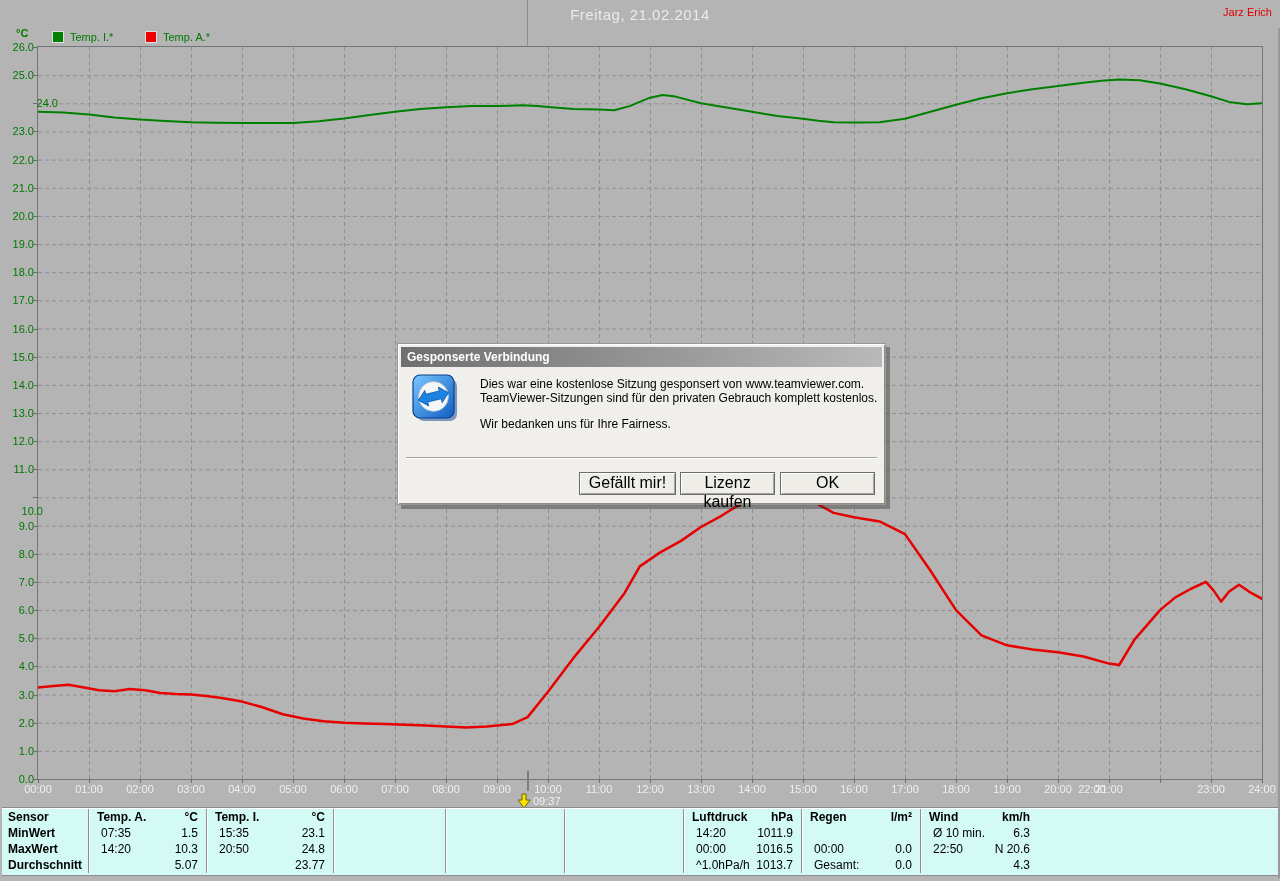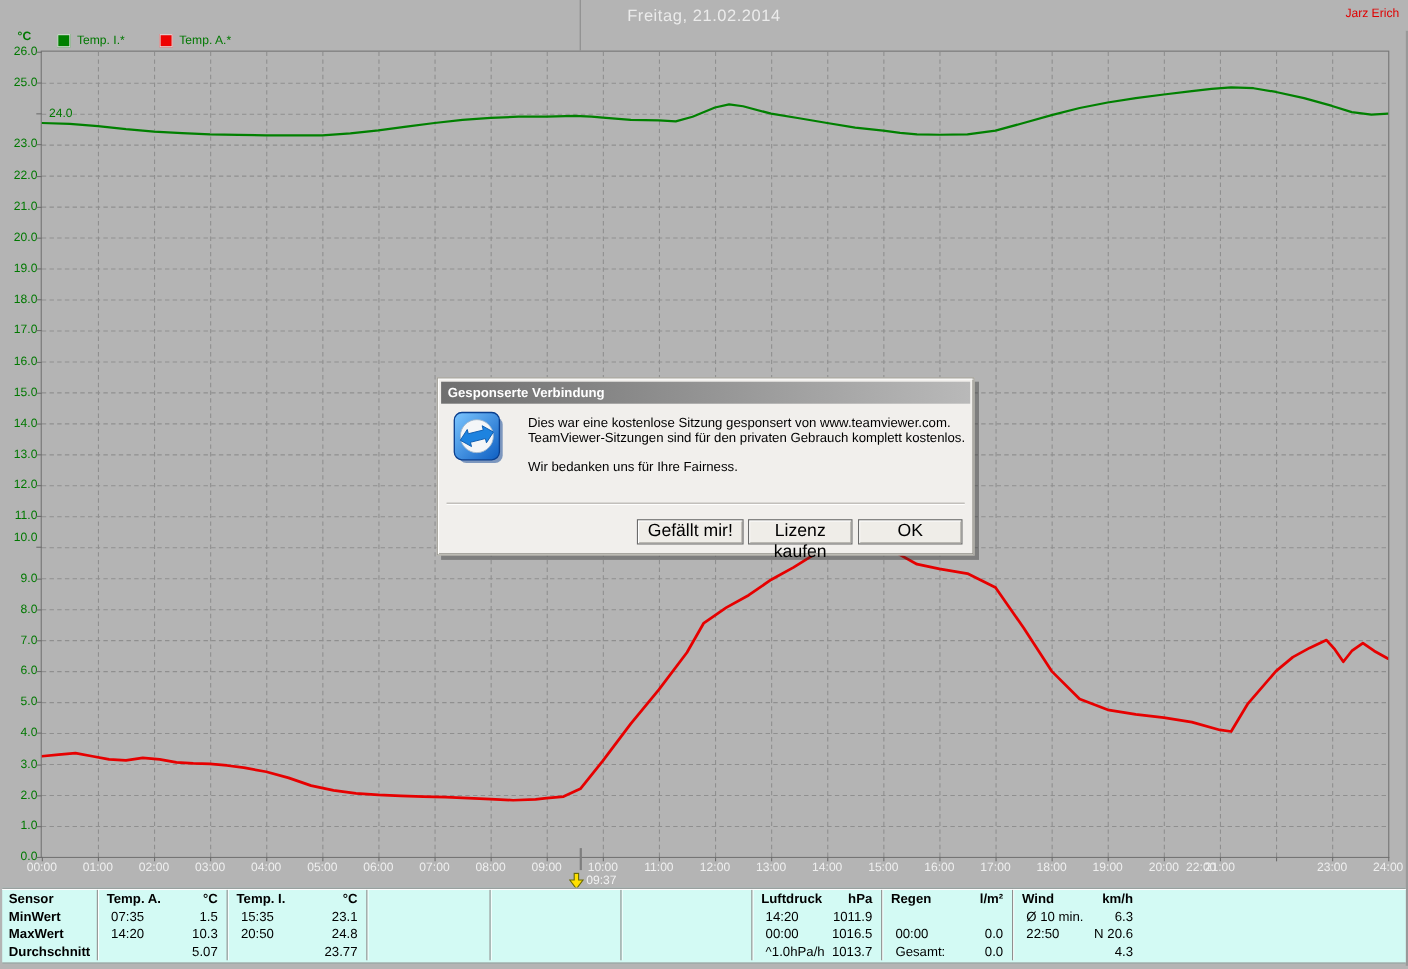--- a/index.html
+++ b/index.html
@@ -143,21 +143,21 @@
     <div class="abs ylab" style="left: 0px; top: 632.231px;">5.0</div>
     <div class="ytick" style="left: 33px; top: 638.231px;"></div>
     <div class="abs ylab" style="left: 0px; top: 604.077px;">6.0</div>
     <div class="ytick" style="left: 33px; top: 610.077px;"></div>
     <div class="abs ylab" style="left: 0px; top: 575.923px;">7.0</div>
     <div class="ytick" style="left: 33px; top: 581.923px;"></div>
     <div class="abs ylab" style="left: 0px; top: 547.769px;">8.0</div>
     <div class="ytick" style="left: 33px; top: 553.769px;"></div>
     <div class="abs ylab" style="left: 0px; top: 519.615px;">9.0</div>
     <div class="ytick" style="left: 33px; top: 525.615px;"></div>
-    <div class="abs ylab" style="left: 0px; top: 483px;">10.0</div>
+    <div class="abs ylab" style="left: 0px; top: 505px; padding-left: 9px;">10.0</div>
     <div class="ytick" style="left: 33px; top: 497.462px;"></div>
     <div class="abs ylab" style="left: 0px; top: 463.308px;">11.0</div>
     <div class="ytick" style="left: 33px; top: 469.308px;"></div>
     <div class="abs ylab" style="left: 0px; top: 435.154px;">12.0</div>
     <div class="ytick" style="left: 33px; top: 441.154px;"></div>
     <div class="abs ylab" style="left: 0px; top: 407px;">13.0</div>
     <div class="ytick" style="left: 33px; top: 413px;"></div>
     <div class="abs ylab" style="left: 0px; top: 378.846px;">14.0</div>
     <div class="ytick" style="left: 33px; top: 384.846px;"></div>
     <div class="abs ylab" style="left: 0px; top: 350.692px;">15.0</div>
@@ -171,21 +171,21 @@
     <div class="abs ylab" style="left: 0px; top: 238.077px;">19.0</div>
     <div class="ytick" style="left: 33px; top: 244.077px;"></div>
     <div class="abs ylab" style="left: 0px; top: 209.923px;">20.0</div>
     <div class="ytick" style="left: 33px; top: 215.923px;"></div>
     <div class="abs ylab" style="left: 0px; top: 181.769px;">21.0</div>
     <div class="ytick" style="left: 33px; top: 187.769px;"></div>
     <div class="abs ylab" style="left: 0px; top: 153.615px;">22.0</div>
     <div class="ytick" style="left: 33px; top: 159.615px;"></div>
     <div class="abs ylab" style="left: 0px; top: 125.462px;">23.0</div>
     <div class="ytick" style="left: 33px; top: 131.462px;"></div>
-    <div class="abs ylab" style="left: 16px; top: 97.3077px; margin-left: 16px;">24.0</div>
+    <div class="abs ylab" style="left: 8px; top: 97.3077px; margin-left: 16px;">24.0</div>
     <div class="ytick" style="left: 33px; top: 103.308px;"></div>
     <div class="abs ylab" style="left: 0px; top: 69.1538px;">25.0</div>
     <div class="ytick" style="left: 33px; top: 75.1538px;"></div>
     <div class="abs ylab" style="left: 0px; top: 41px;">26.0</div>
     <div class="ytick" style="left: 33px; top: 47px;"></div>
   </div>
 <div id="x-axis">
     <div class="abs xlab" style="left: 18px;">00:00</div>
     <div class="xtick" style="left: 38px;"></div>
     <div class="abs xlab" style="left: 69px;">01:00</div>

